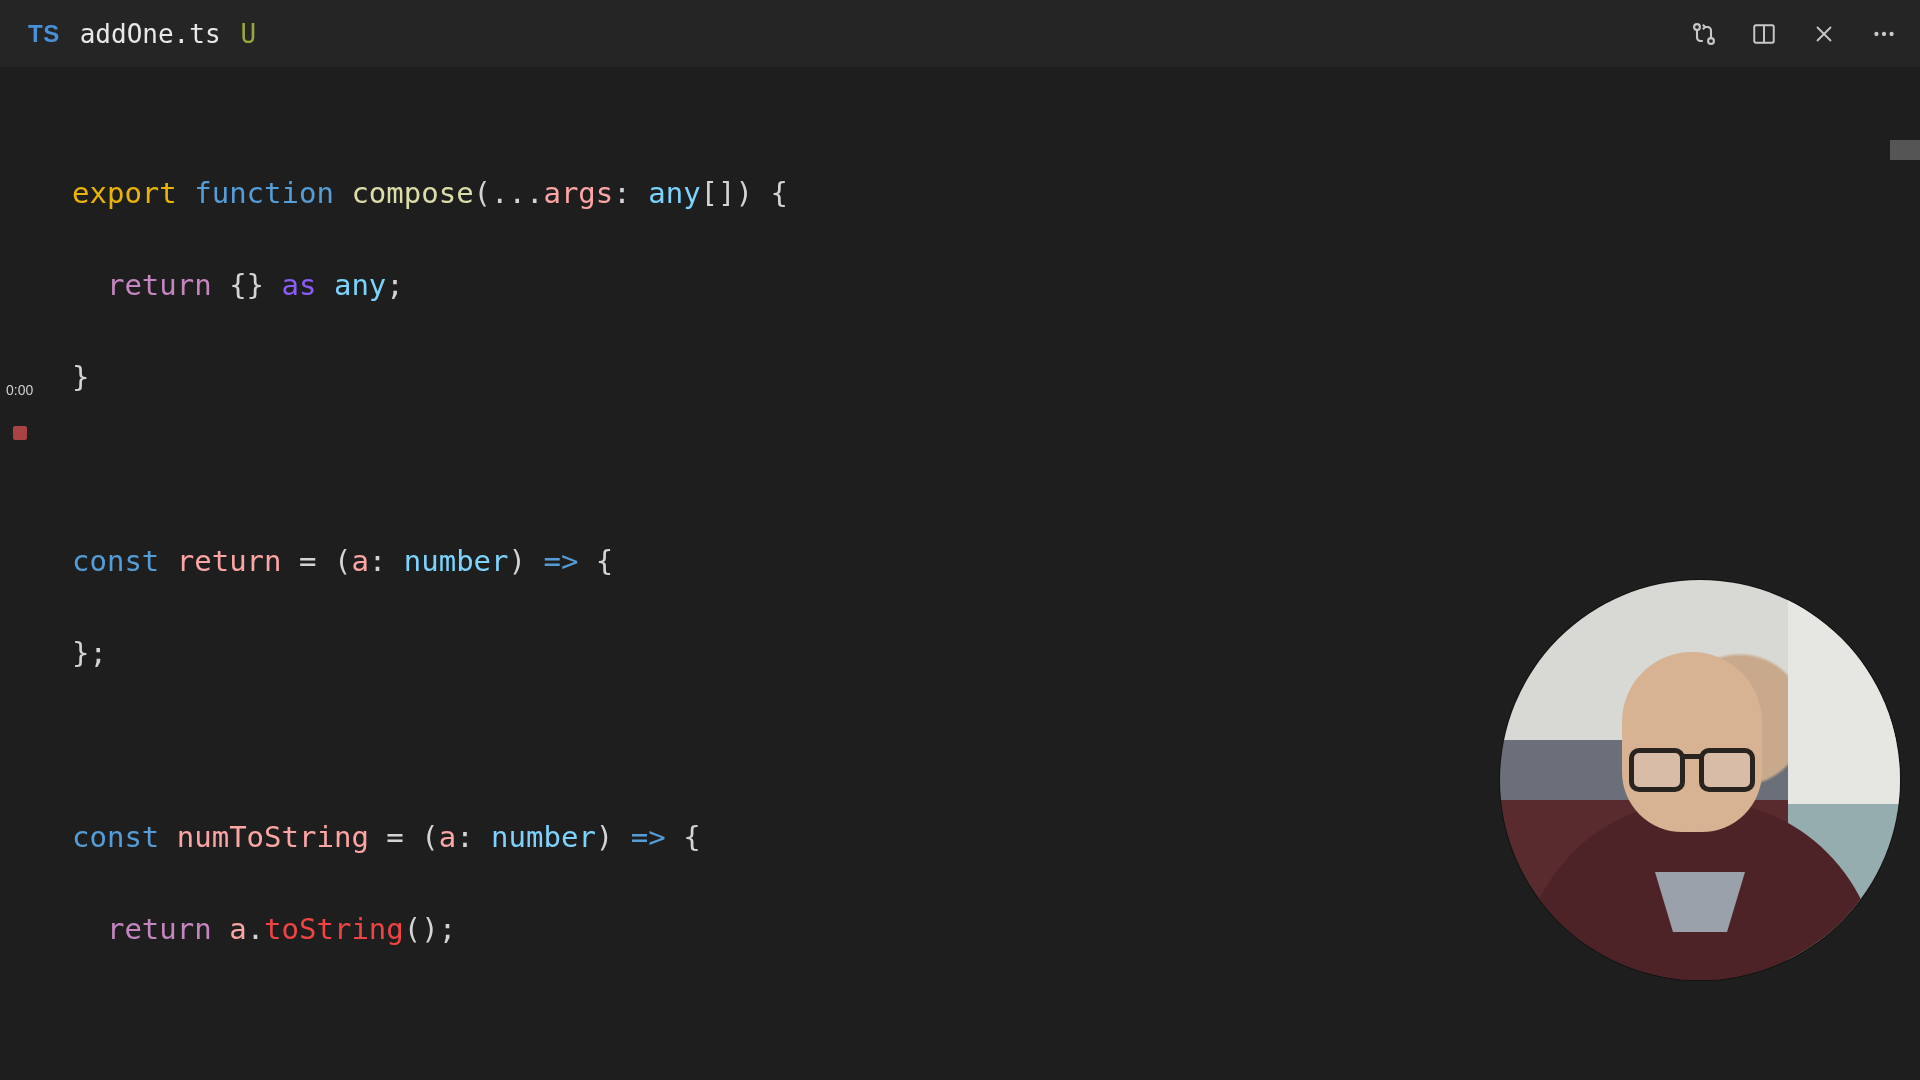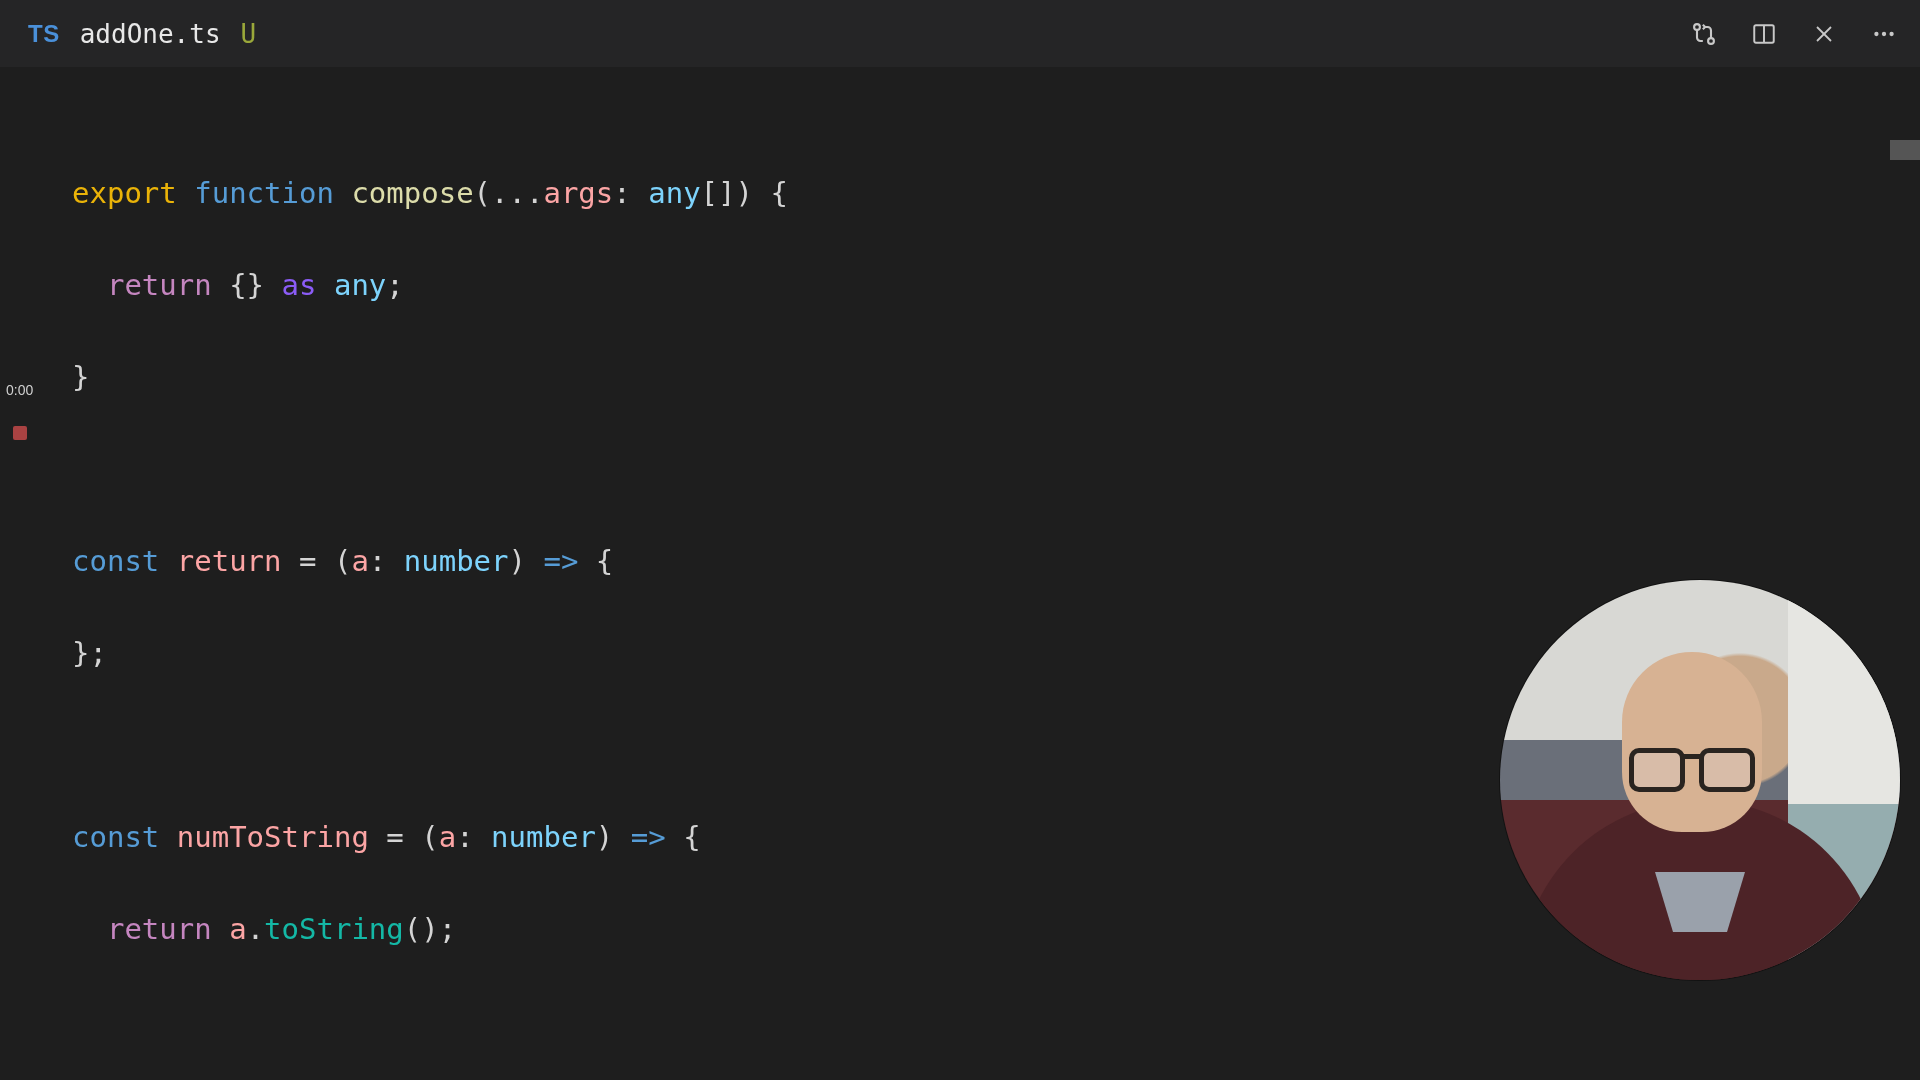--- a/index.html
+++ b/index.html
@@ -78,21 +78,21 @@
   .k-const    { color: #569cd6; }
   .k-return   { color: #c586c0; }
   .k-as       { color: #8b5cf6; }
   .fn-name    { color: #dcdcaa; }
   .type       { color: #7dd3fc; }
   .var        { color: #fca5a5; }
   .punct      { color: #d4d4d4; }
   .num        { color: #b5cea8; }
   .op         { color: #d4d4d4; }
   .arrow      { color: #569cd6; }
-  .method     { color: #14b8a6; }
+  .method     { color: #ef4444; }
 
   .rec-overlay {
     position: absolute;
     top: 350px; left: 6px;
     display: flex;
     flex-direction: column;
     align-items: center;
     gap: 28px;
     font-family: sans-serif;
     font-size: 14px;

